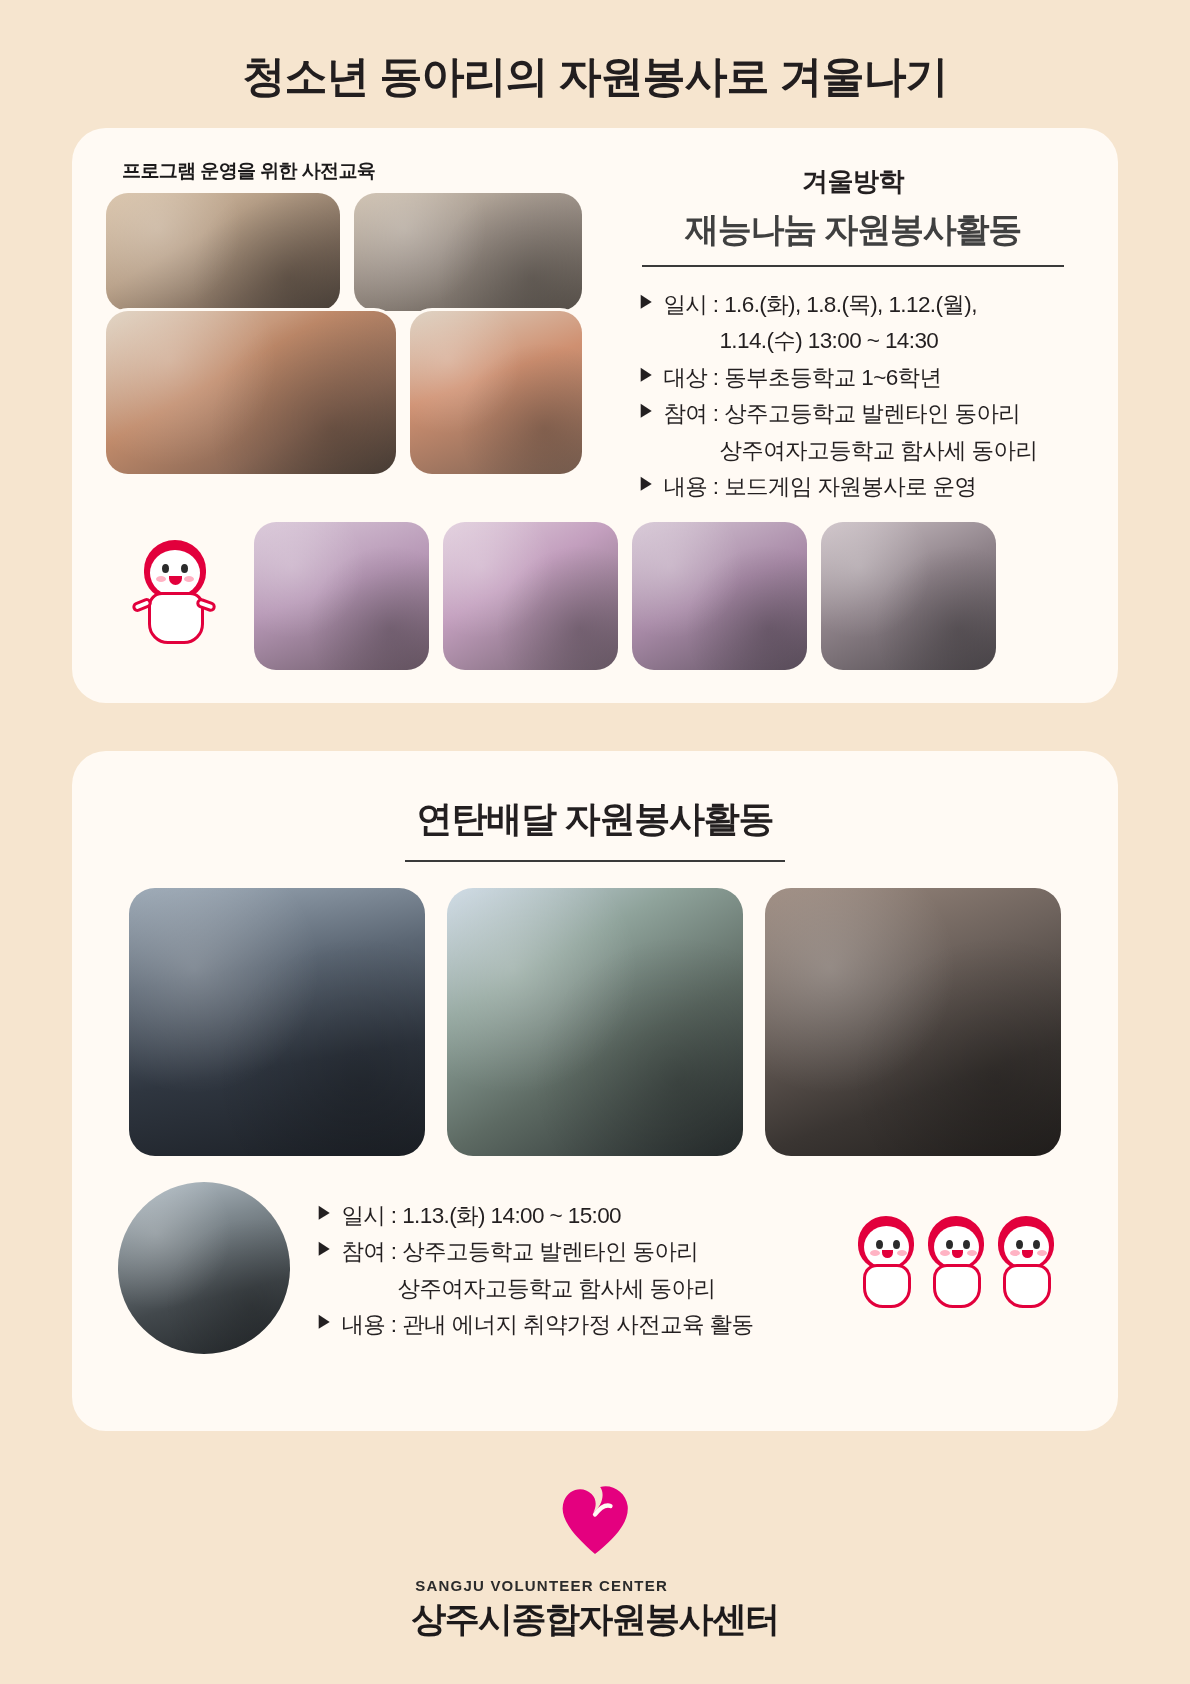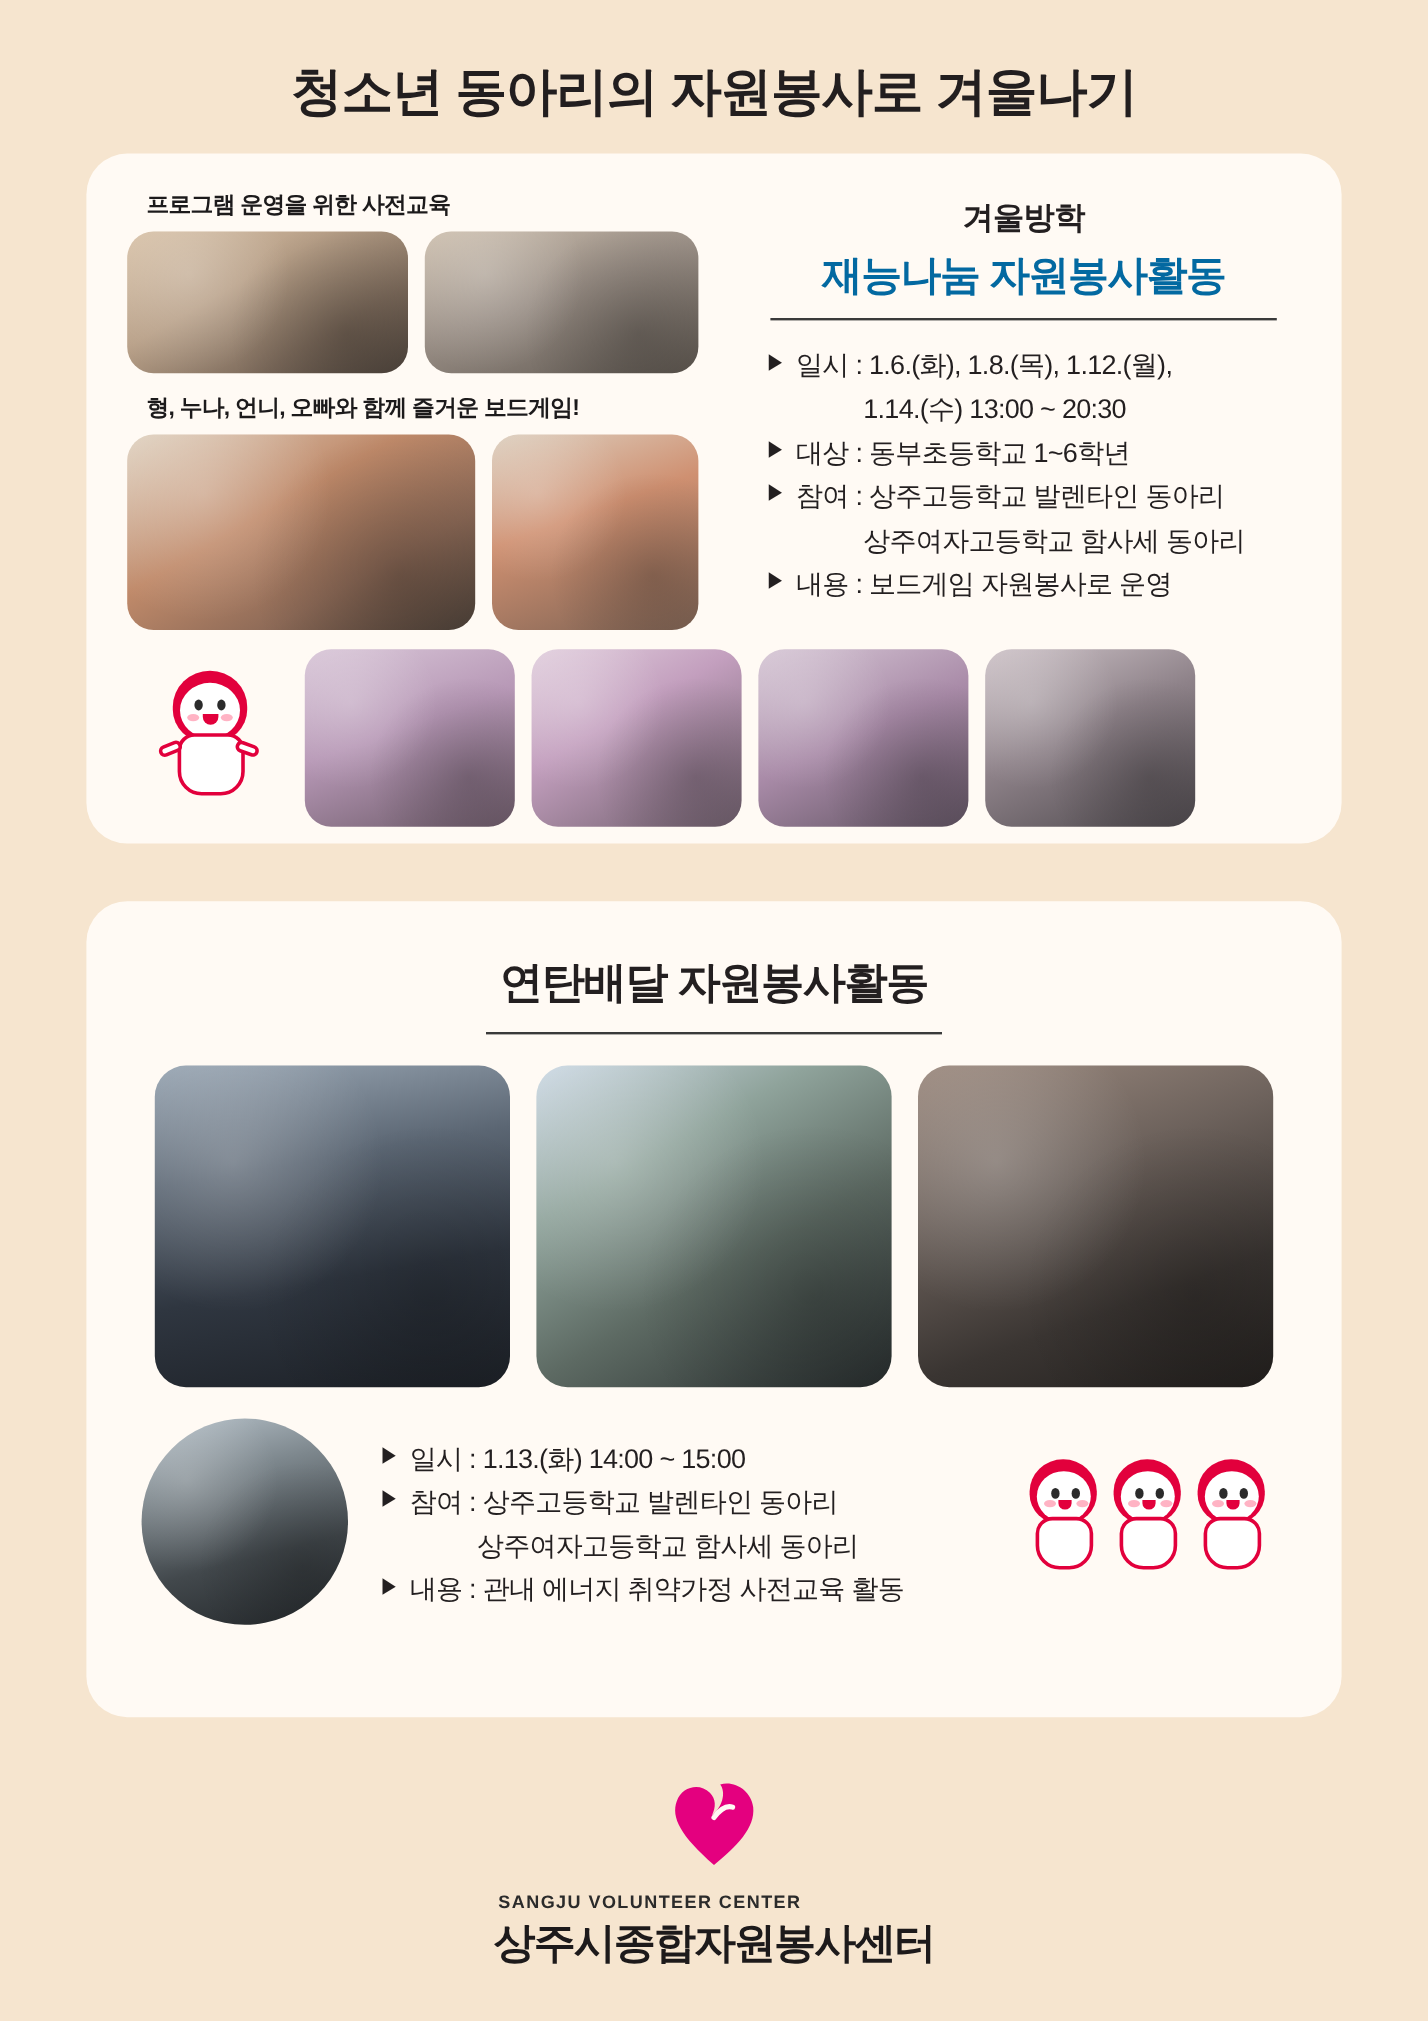--- a/index.html
+++ b/index.html
@@ -90,21 +90,21 @@
   .kicker {
     text-align: center;
     font-size: 26px;
     font-weight: 700;
     letter-spacing: -0.5px;
   }
   .headline {
     text-align: center;
     font-size: 34px;
     font-weight: 700;
-    color: #0369a1;
+    color: #404040;
     letter-spacing: -1.2px;
     margin-top: 8px;
   }
   .hr {
     height: 2px;
     background: #3a3a3a;
     margin: 12px 4px 20px 4px;
   }
 
   .bullets { font-size: 22.5px; line-height: 1.62; letter-spacing: -0.6px; }
@@ -218,39 +218,38 @@
 
   <div class="sec1">
 
     <div class="sec1-left">
       <div class="cap">프로그램 운영을 위한 사전교육</div>
       <div class="row">
         <div class="ph a1 p-classroom"></div>
         <div class="ph a2 p-classroom2"></div>
       </div>
 
-      <div class="cap" style="margin-top:16px;">형, 누나, 언니, 오빠와 함께 즐거운 보드게임!</div>
       <div class="row">
         <div class="ph b1 p-library"></div>
         <div class="ph b2 p-library2"></div>
       </div>
     </div>
 
     <div class="sec1-right">
       <div class="kicker">겨울방학</div>
       <div class="headline">재능나눔 자원봉사활동</div>
       <div class="hr"></div>
 
       <div class="bullets">
 
         <div class="bullet">
           <span class="tri">▶</span>
           <span class="bl-text">
             <span>일시</span><span> : </span><span>1.6.(화), 1.8.(목), 1.12.(월),</span>
-            <span class="indent">1.14.(수) 13:00 ~ 20:30</span>
+            <span class="indent">1.14.(수) 13:00 ~ 14:30</span>
           </span>
         </div>
 
         <div class="bullet">
           <span class="tri">▶</span>
           <span class="bl-text">
             <span>대상</span><span> : </span><span>동부초등학교 1~6학년</span>
           </span>
         </div>
 

